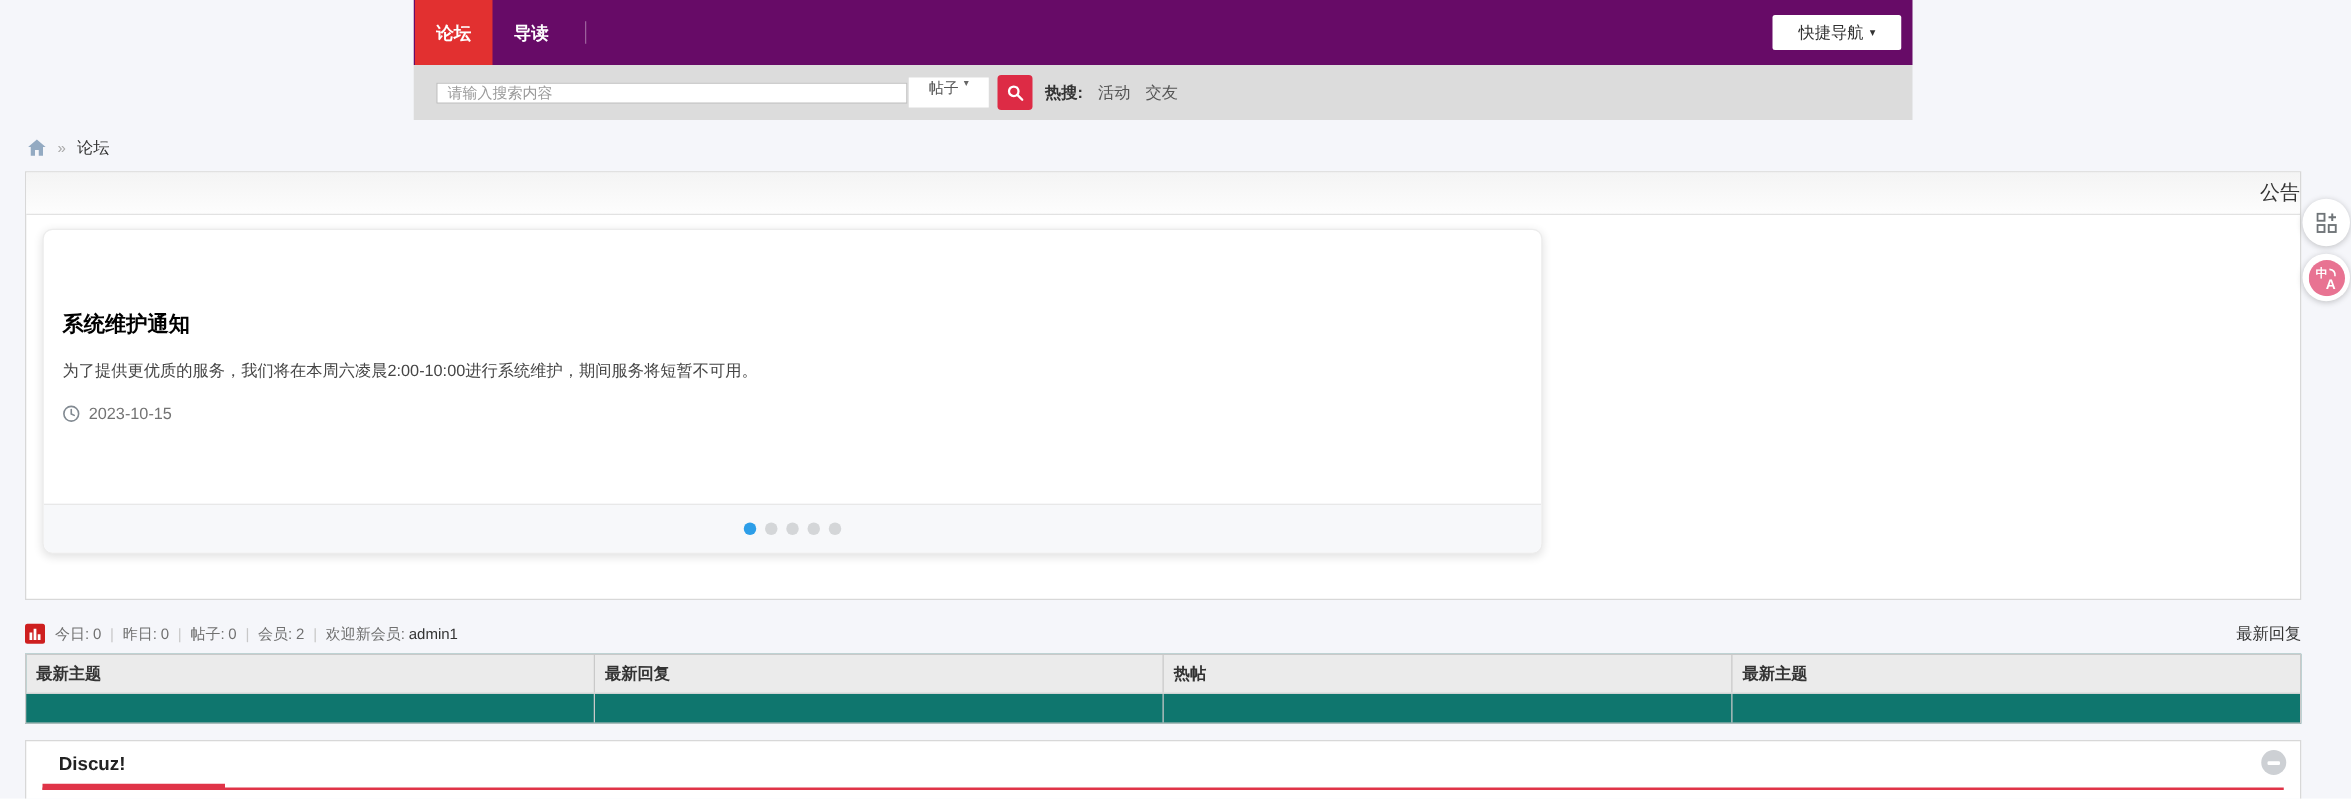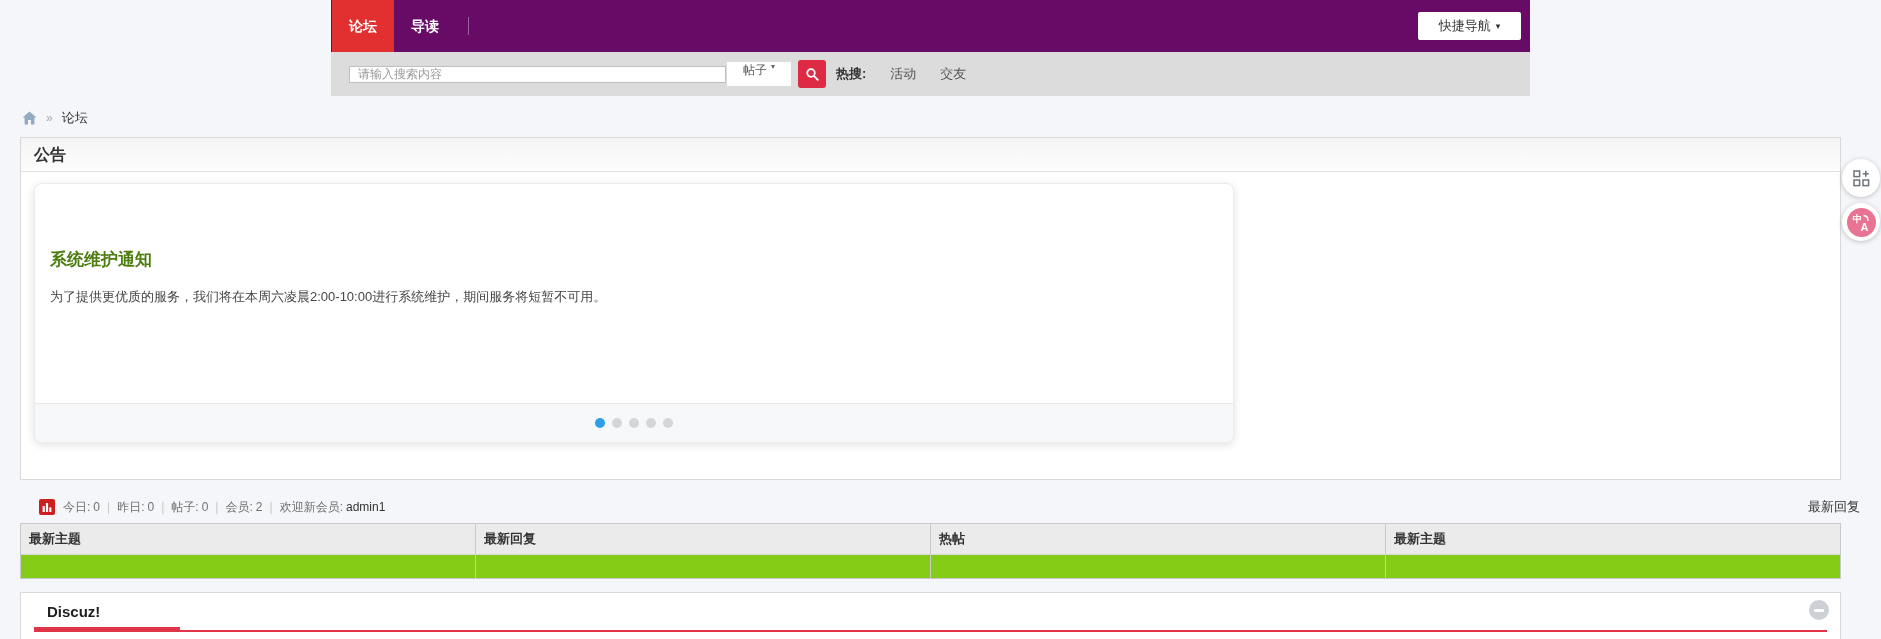--- a/index.html
+++ b/index.html
@@ -17,53 +17,53 @@
 
   
   .searchbar{position:absolute;left:331px;top:52px;width:1199px;height:44px;background:#dcdcdc;display:flex;align-items:center;}
   .search-input{margin-left:18px;width:377px;height:17px;box-sizing:border-box;border:1px solid #bfbfbf;padding:0 8px;font-size:12px;color:#333;font-family:inherit;outline:none;}
   .search-input::placeholder{color:#9a9a9a;}
   .search-type{width:64px;height:24px;background:#fff;display:flex;align-items:flex-start;justify-content:center;gap:4px;font-size:12px;color:#555;margin-left:1px;cursor:pointer;}
   .search-type .caret{font-size:8px;color:#666;}
   .search-btn{margin-left:7px;width:28px;height:28px;background:#dd2b45;border:none;border-radius:3px;display:flex;align-items:center;justify-content:center;cursor:pointer;}
   .hot{margin-left:10px;font-size:13px;color:#333;display:flex;align-items:flex-start;}
   .hot .hot-label{font-weight:bold;}
-  .hot a{color:#555;text-decoration:none;margin-left:24px;cursor:pointer;}
+  .hot a{color:#555;text-decoration:none;margin-left:12px;cursor:pointer;}
 
   
   .breadcrumb{position:absolute;left:22px;top:107px;height:22px;display:flex;align-items:center;gap:9px;}
   .breadcrumb .bsep{color:#aaa;font-size:12px;}
   .breadcrumb .bcur{color:#333;font-size:13px;cursor:pointer;}
   .home-ic{display:flex;align-items:center;cursor:pointer;}
 
   
   .panel{background:#fff;border:1px solid #d8d8d8;box-sizing:border-box;}
   .panel-announce{position:absolute;left:20px;top:137px;width:1821px;height:343px;}
-  .panel-head{height:33px;line-height:33px;background:linear-gradient(#f4f4f4,#fdfdfd);border-bottom:1px solid #e2e2e2;padding-left:13px;font-size:16px;font-weight:bold;color:#333;}
+  .panel-head{height:33px;line-height:33px;background:linear-gradient(#f4f4f4,#fdfdfd);border-bottom:1px solid #e2e2e2;padding-left:13px;font-size:16px;font-weight:normal;color:#333;text-align:right;}
   .card{margin:11px 0 0 13px;width:1200px;height:260px;background:#fff;border:1px solid #ececec;border-radius:8px;
     box-shadow:0 2px 8px rgba(0,0,0,.12);box-sizing:border-box;display:flex;flex-direction:column;overflow:hidden;}
   .card-body{flex:1;padding:64px 20px 0 15px;}
-  .card-title{margin:0;font-size:17px;font-weight:bold;color:#4d7c0f;cursor:pointer;}
+  .card-title{margin:0;font-size:17px;font-weight:bold;color:#000000;cursor:pointer;}
   .card-text{margin:17px 0 0 0;font-size:13px;color:#454545;}
   .card-date{margin-top:17px;display:flex;align-items:center;gap:7px;color:#737373;font-size:13px;}
   .card-foot{height:38px;background:#f7f8fa;border-top:1px solid #e8e8e8;display:flex;align-items:center;justify-content:center;gap:7px;}
   .dot{width:10px;height:10px;border-radius:50%;background:#d4d6d8;cursor:pointer;}
   .dot.active{background:#2d9ee8;}
 
   
-  .statsbar{position:absolute;left:20px;top:492px;width:1821px;height:30px;display:flex;align-items:center;margin-left:19px;}
+  .statsbar{position:absolute;left:20px;top:492px;width:1821px;height:30px;display:flex;align-items:center;}
   .stats-ic{width:16px;height:16px;background:#ce1f1f;border-radius:2px;display:flex;align-items:center;justify-content:center;margin-right:8px;}
   .st{font-size:12px;color:#707070;}
   .st .val{margin-left:3px;}
   .sep{font-size:12px;color:#c8c8c8;margin:0 7px;}
   .admin-link{color:#333;cursor:pointer;}
   .latest-reply{margin-left:auto;font-size:13px;color:#333;cursor:pointer;}
 
   
-  .forum-table{position:absolute;left:20px;top:523px;width:1821px;background:#84cc16;border:1px solid #c9c9c9;box-sizing:border-box;}
+  .forum-table{position:absolute;left:20px;top:523px;width:1821px;background:#0f766e;border:1px solid #c9c9c9;box-sizing:border-box;}
   .trow{display:flex;}
   .trow.head{background:#ebebeb;border-bottom:1px solid #d7d7d7;}
   .tcell{flex:1;height:30px;line-height:30px;padding-left:8px;font-size:13px;font-weight:bold;color:#333;box-sizing:border-box;cursor:pointer;}
   .tcell + .tcell{border-left:1px solid #c9c9c9;}
   .trow.body .tcell{height:23px;font-weight:normal;cursor:default;}
 
   
   .panel-forum{position:absolute;left:20px;top:592px;width:1821px;height:60px;}
   .forum-title{position:absolute;left:26px;top:10px;font-size:15px;font-weight:bold;color:#222;cursor:pointer;}
   .red-line{position:absolute;left:13px;right:13px;top:37px;height:2px;background:#e03448;}
@@ -122,20 +122,29 @@
     <span class="bsep">»</span>
     <span class="bcur">论坛</span>
   </div>
 
   <div class="panel panel-announce">
     <div class="panel-head">公告</div>
     <div class="card">
       <div class="card-body">
         <h3 class="card-title">系统维护通知</h3>
         <p class="card-text">为了提供更优质的服务，我们将在本周六凌晨2:00-10:00进行系统维护，期间服务将短暂不可用。</p>
+        <div class="card-date">
+          <span style="display:flex;">
+            <svg width="14" height="14" viewBox="0 0 14 14">
+                <circle cx="7" cy="7" r="5.9" fill="none" stroke="#828a92" stroke-width="1.3"></circle>
+                <path d="M7 3.6 V7.1 L9.4 8.3" fill="none" stroke="#828a92" stroke-width="1.3" stroke-linecap="round"></path>
+              </svg>
+          </span>
+          <span>2023-10-15</span>
+        </div>
       </div>
       <div class="card-foot">
         <div class="dot active"></div>
         <div class="dot"></div>
         <div class="dot"></div>
         <div class="dot"></div>
         <div class="dot"></div>
       </div>
     </div>
   </div>

